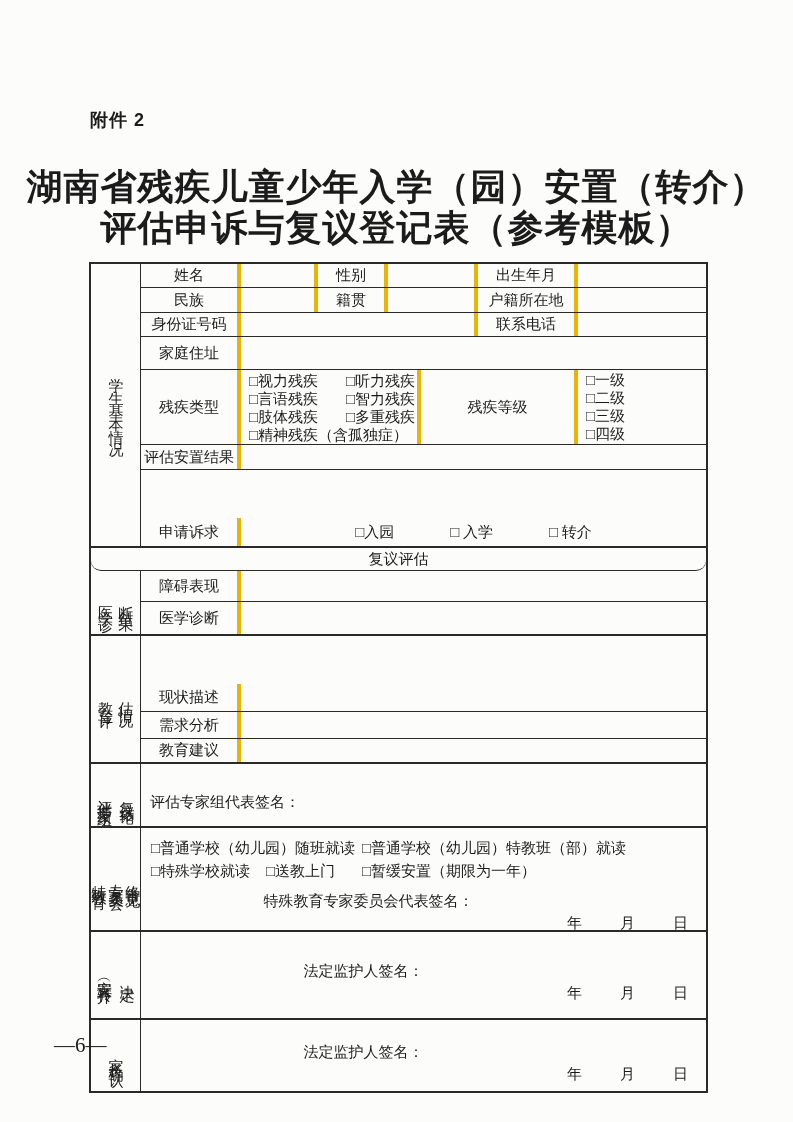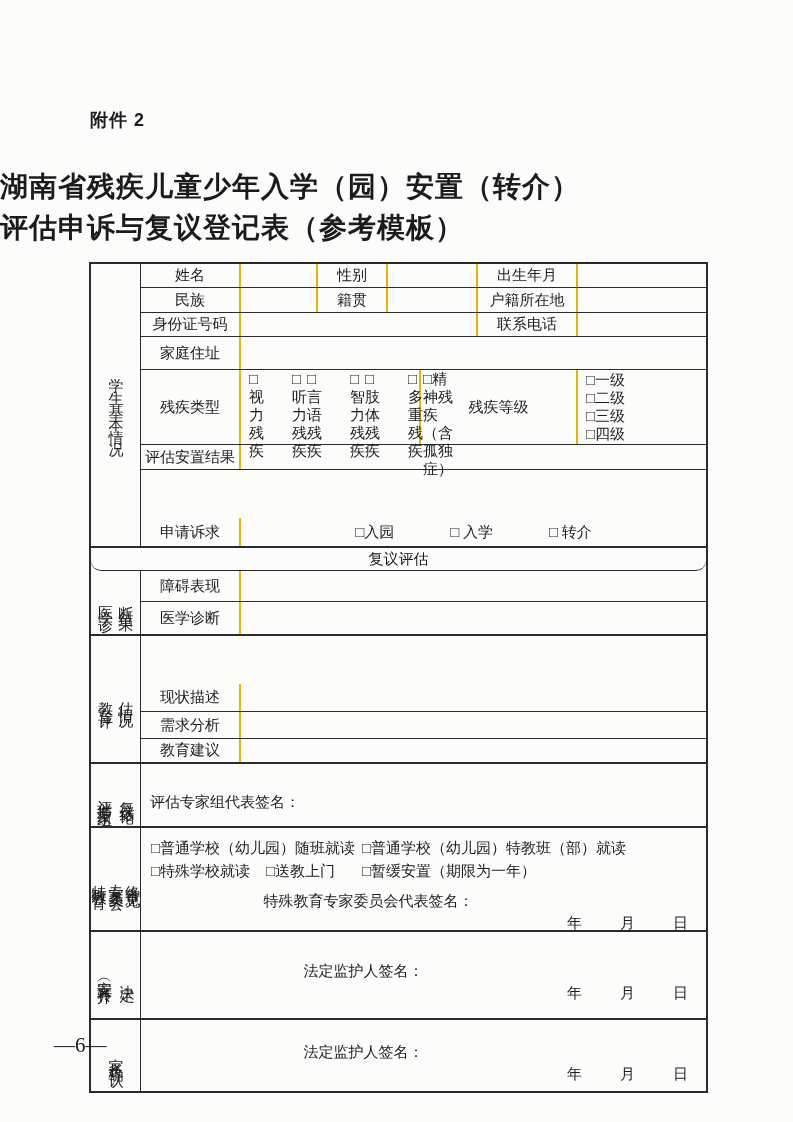--- a/index.html
+++ b/index.html
@@ -12,22 +12,23 @@
     font-size:15px;
     overflow:hidden;
   }
   .attachment{
     position:absolute;left:90px;top:108px;
     font-family:"Liberation Sans","DejaVu Sans",sans-serif;
     font-weight:700;font-size:18px;letter-spacing:1px;
   }
   .doc-title{
     position:absolute;left:0;right:0;top:166px;
+    text-align:center;
     font-family:"Liberation Sans","DejaVu Sans",sans-serif;
-    font-weight:700;font-size:28px;line-height:41px;letter-spacing:1px;
+    font-weight:700;font-size:36px;line-height:41px;letter-spacing:1px;
   }
   .form-table{
     position:absolute;left:89px;top:262px;
     width:615px;
     border:2px solid #2a2a2a;
     box-sizing:content-box;
   }
   .sec{display:flex;border-bottom:2px solid #2a2a2a;}
   .sec.thin{border-bottom:1px solid #2a2a2a;border-radius:10px;}
   .sec:last-child{border-bottom:none;}
@@ -41,37 +42,37 @@
   .vh-s1{letter-spacing:13px;}
   .vh-3{letter-spacing:6px;line-height:1.35;}
   .vh-exp{letter-spacing:3px;line-height:1.5;}
   .vh-com{letter-spacing:3px;line-height:1.12;}
   .vh-pl{letter-spacing:2px;line-height:1.5;}
   .vh-par{letter-spacing:5px;}
   .sec-rows{flex:1;display:flex;flex-direction:column;min-width:0;}
   .row{display:flex;box-sizing:border-box;border-bottom:1px solid #2a2a2a;}
   .row:last-child{border-bottom:none;}
   .cell{
-    box-sizing:border-box;border-right:2px solid #eab308;
+    box-sizing:border-box;border-right:4px solid #eab308;
     display:flex;align-items:center;justify-content:center;
   }
   .cell:last-child{border-right:none;}
   .cw-label{width:100px;flex:0 0 100px;}
   .cw-77{width:77px;flex:0 0 77px;}
   .cw-70{width:70px;flex:0 0 70px;}
   .cw-90{width:90px;flex:0 0 90px;}
   .cw-237{width:237px;flex:0 0 237px;}
   .cw-180{width:180px;flex:0 0 180px;}
   .cw-157{width:157px;flex:0 0 157px;}
   .cfill{flex:1;min-width:0;}
   .r-h24{height:24px;} .r-h25{height:25px;} .r-h33{height:33px;}
   .r-h75{height:75px;} .r-h28{height:28px;margin-top:48px;} .r-h22{height:22px;}
   .r-h31{height:31px;} .r-h32{height:32px;} .r-h27{height:27px;} .r-h23{height:23px;}
   .s5-h{height:62px;} .s6-h{height:102px;} .s7-h{height:86px;} .s8-h{height:71px;}
-  .cb-cell{align-items:flex-start;justify-content:space-between;padding-left:8px;}
+  .cb-cell{flex-direction:column;align-items:flex-start;justify-content:flex-end;padding-left:8px;}
   .cb-line{line-height:18px;display:flex;}
   .cb-line .opt2{margin-left:28px;}
   .grades{flex-direction:column;align-items:flex-start;justify-content:center;padding-left:8px;line-height:18px;}
   .req-cell{gap:56px;}
   .expert-content{flex-direction:column;align-items:flex-start;justify-content:flex-end;
     padding:0 0 14px 9px;}
   .com-content{flex-direction:column;align-items:stretch;justify-content:flex-start;
     padding:9px 0 4px 10px;}
   .com-line{line-height:23px;display:flex;}
   .com-line .c1{width:211px;flex:0 0 211px;}

